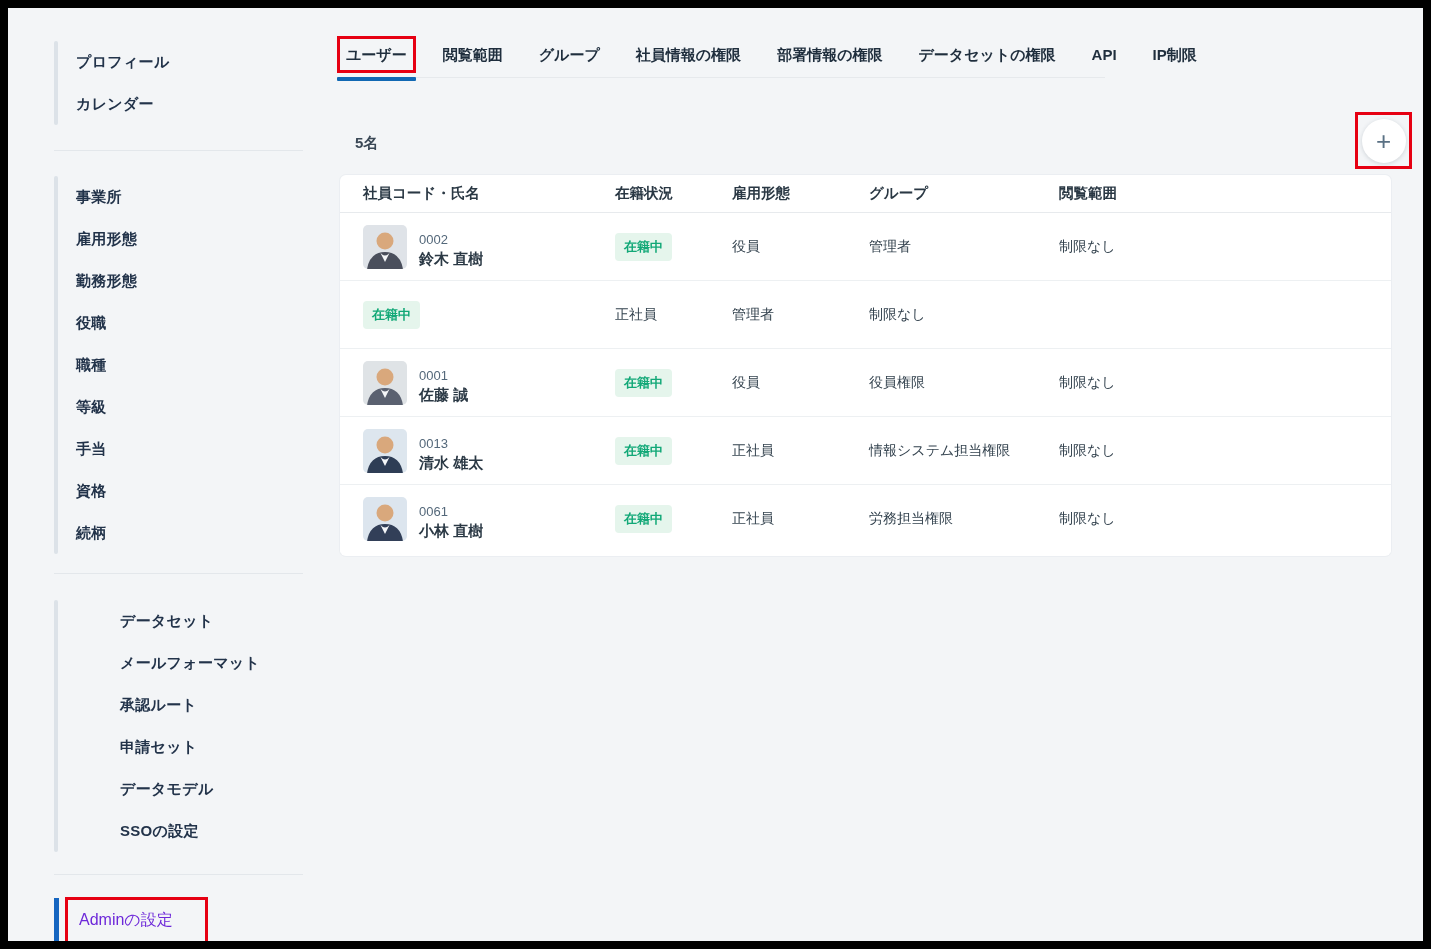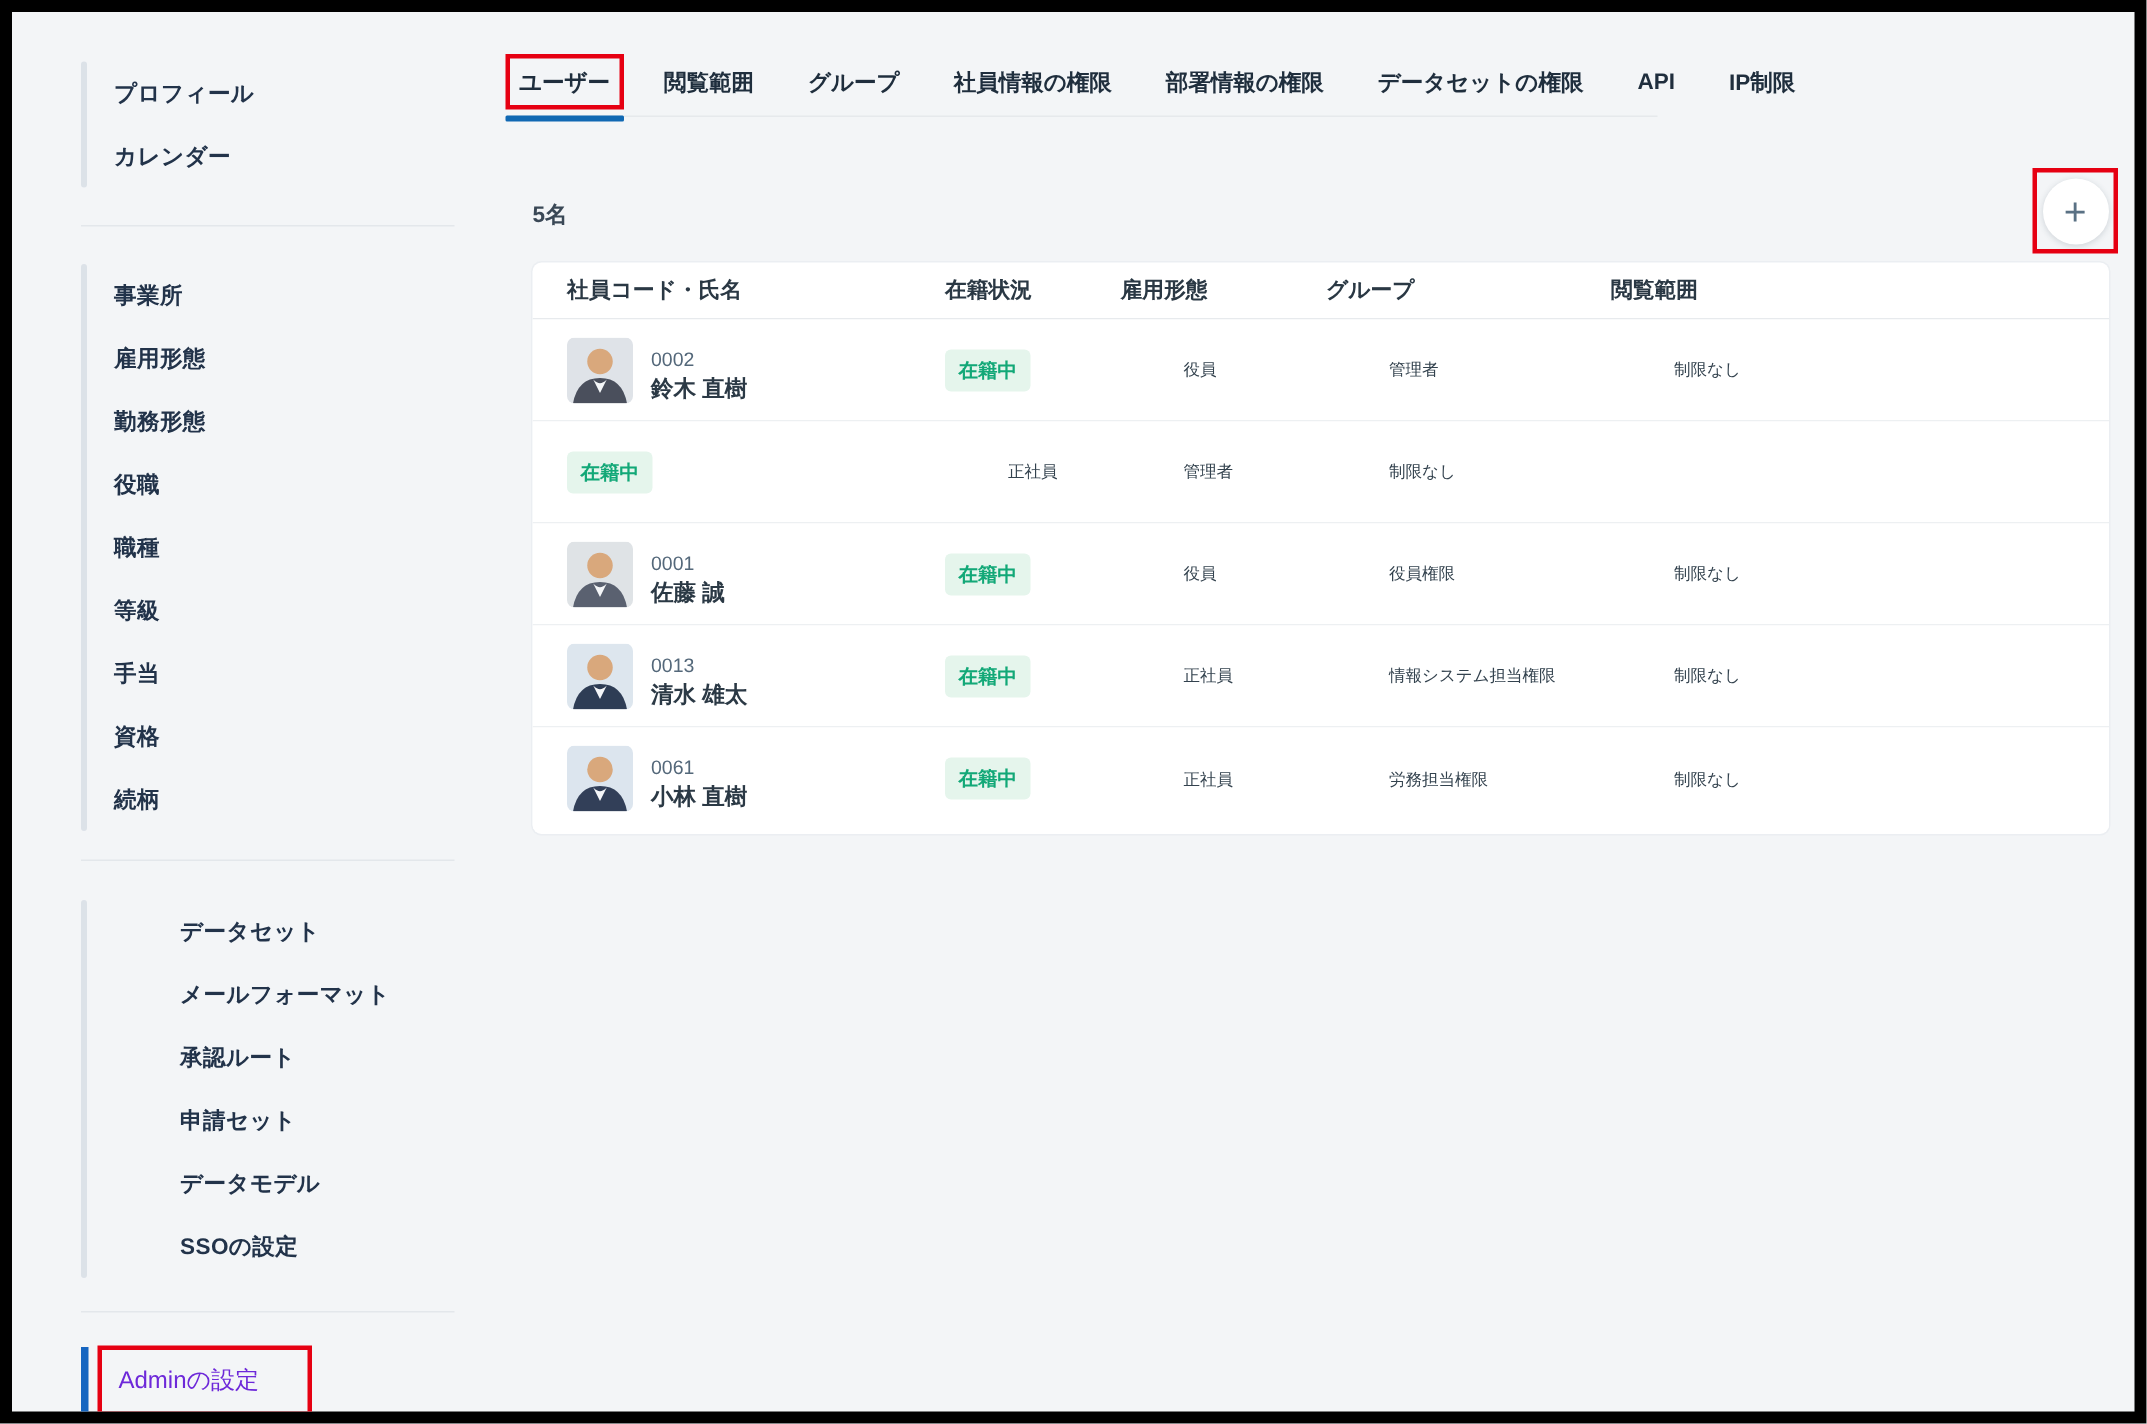--- a/index.html
+++ b/index.html
@@ -70,21 +70,21 @@
   }
   .add-btn {
     width:44px; height:44px; border-radius:50%; background:#fff;
     border:none; box-shadow:0 1px 4px rgba(40,60,80,.18);
     font-size:26px; line-height:1; color:#5a7184; cursor:pointer;
     display:flex; align-items:center; justify-content:center; font-weight:400;
   }
 
   
   .table-card {
-    position:absolute; left:347px; top:167px; width:1051px; height:381px;
+    position:absolute; left:332px; top:167px; width:1051px; height:381px;
     background:#fff; border-radius:6px; overflow:hidden;
     box-shadow:0 0 0 1px rgba(220,226,232,.35);
   }
   .thead, .trow {
     display:grid;
     grid-template-columns:252px 117px 137px 190px 1fr;
     padding-left:23px; align-items:center;
   }
   .thead {
     height:38px; border-bottom:1px solid #e7eaed;
@@ -95,21 +95,21 @@
   .namecell { display:flex; align-items:flex-end; gap:12px; }
   .avatar { width:44px; height:44px; border-radius:5px; overflow:hidden; flex:0 0 44px; }
   .avatar svg { display:block; }
   .nametext { display:flex; flex-direction:column; gap:3px; }
   .ucode { font-size:13px; color:#54687a; }
   .uname { font-size:15px; font-weight:700; color:#2b3945; }
   .badge {
     display:inline-block; font-size:13px; font-weight:700; color:#12a877;
     background:#e5f5ec; border-radius:4px; padding:5px 9px; width:fit-content;
   }
-  .cellval { font-size:11px; color:#33424e;margin-left:42px; }
+  .cellval { font-size:14px; color:#33424e; }
 </style>
 </head>
 <body>
 
 <div class="frame">
 
   <nav>
     <div class="side-group" style="top:33px;">
       <span class="bar"></span>
     <div class="side-item">

